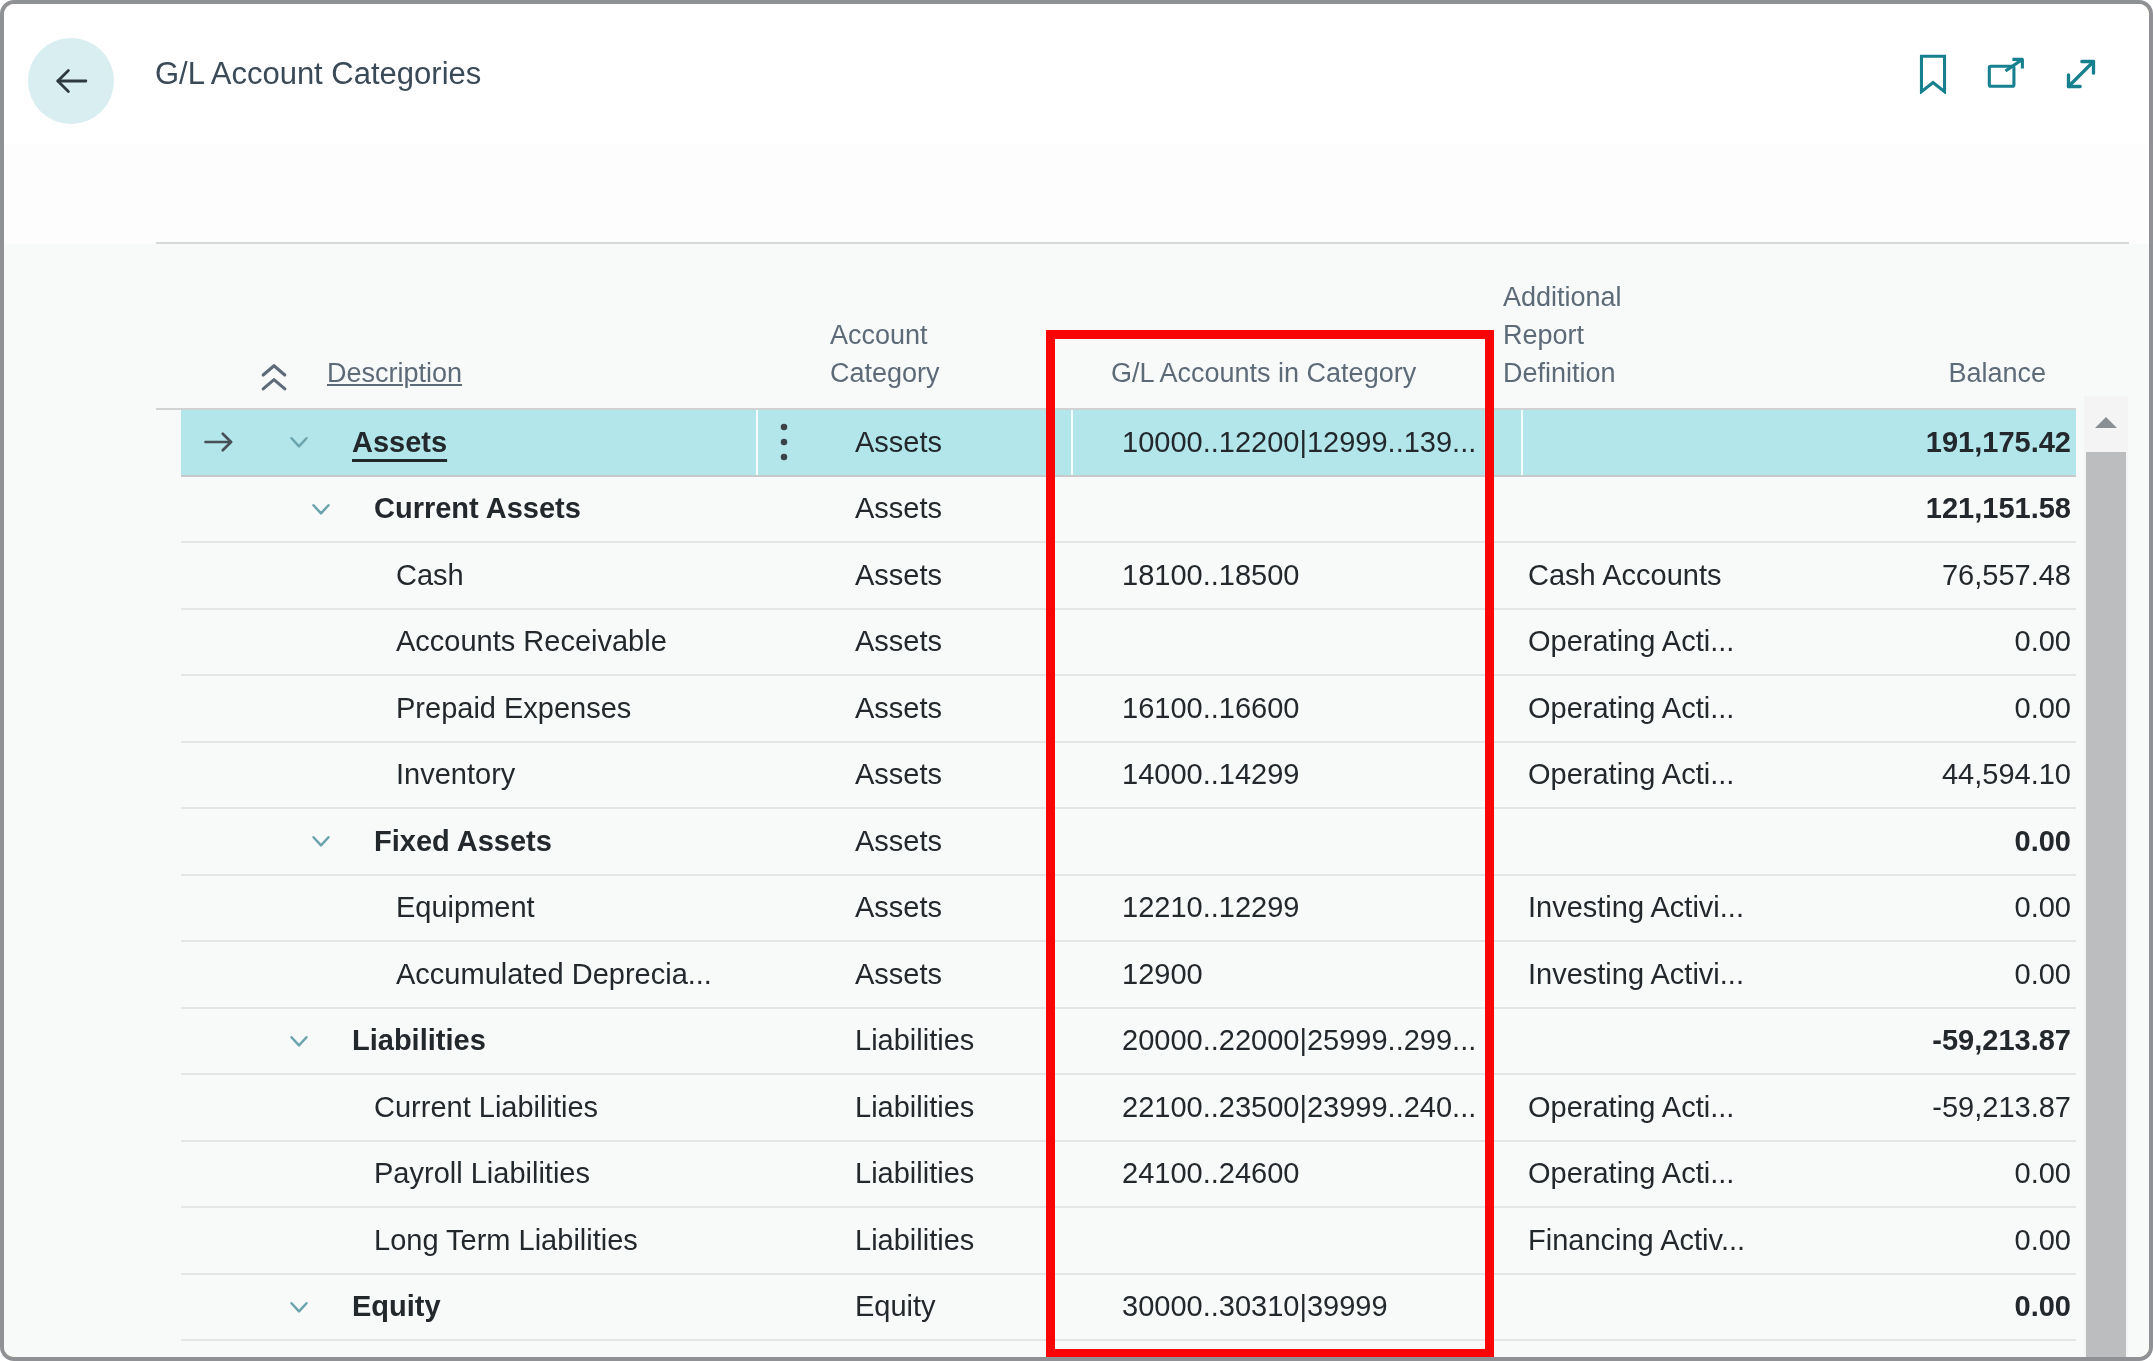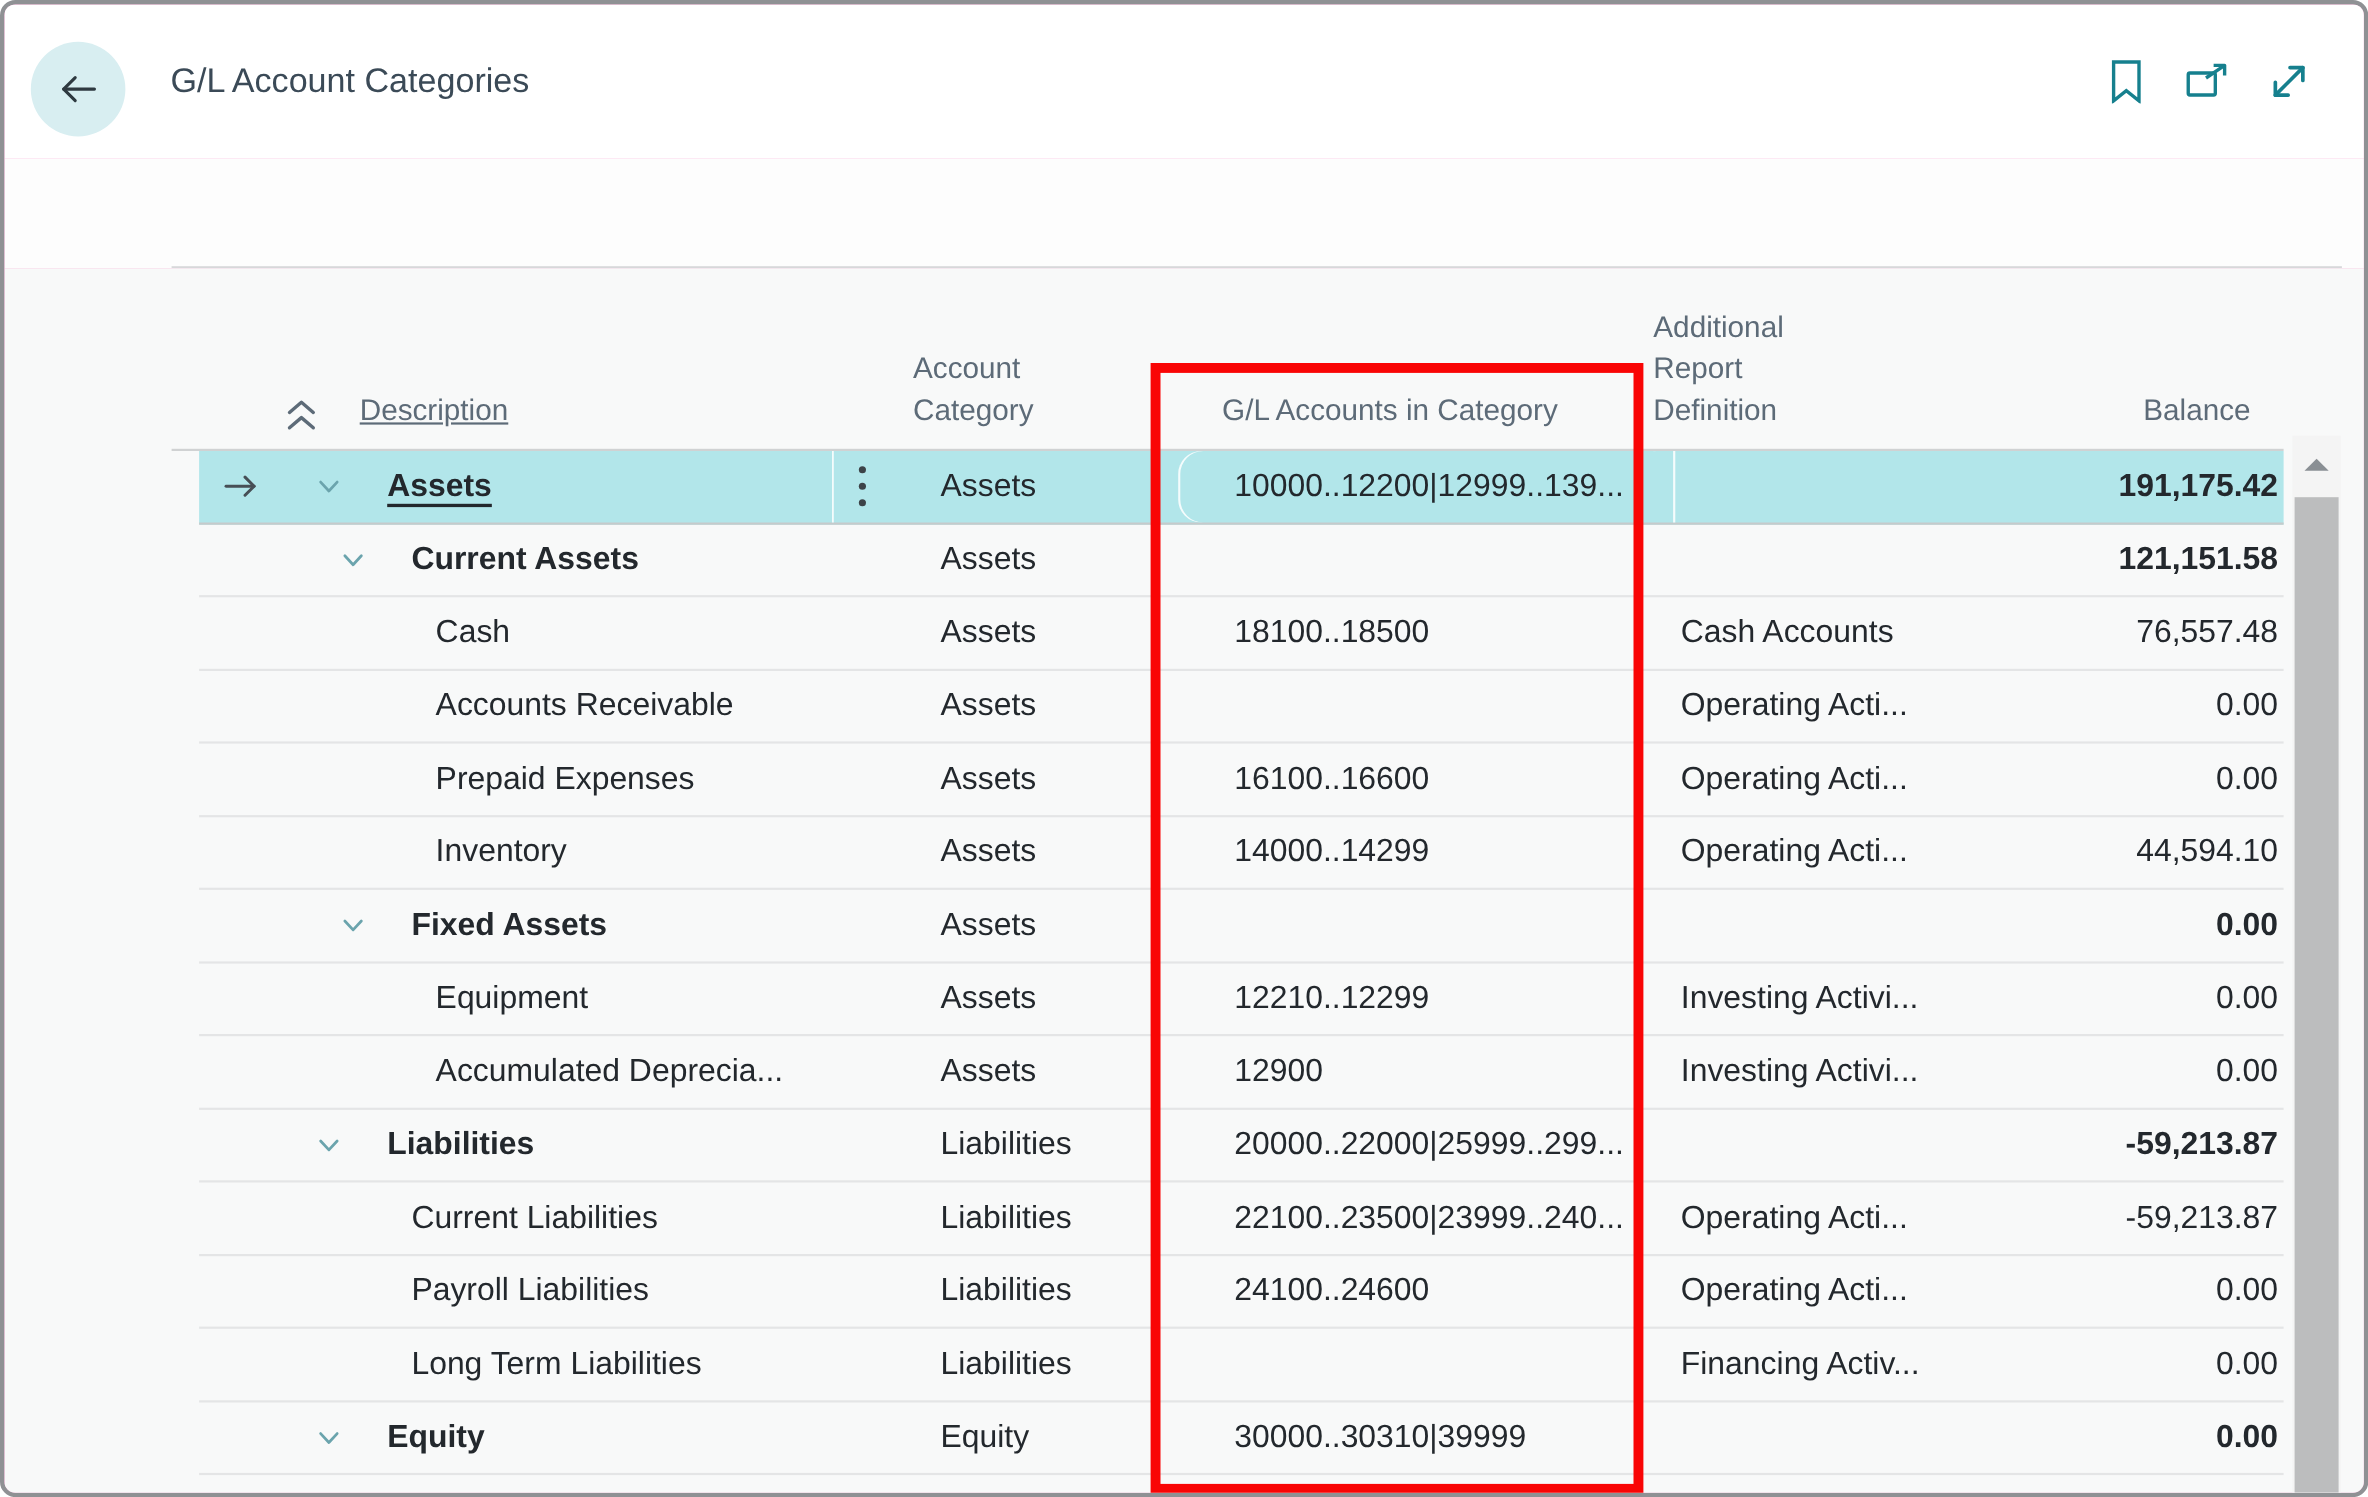--- a/index.html
+++ b/index.html
@@ -1,18 +1,18 @@
 <!DOCTYPE html>
 <html><head>
 <meta charset="utf-8">
 <style>
   * { margin:0; padding:0; box-sizing:border-box; }
   body { background:#ffffff; font-family:"Liberation Sans","DejaVu Sans",sans-serif; }
   .screen{ position:relative; width:2153px; height:1361px; border:4px solid #8f9194;
-           border-radius:14px; background:#f9a8d4; overflow:hidden; }
+           border-radius:14px; background:#fef9c3; overflow:hidden; }
 
   
   .titlebar{ position:absolute; left:0; top:0; width:100%; height:140px; background:#fff; }
   .back-btn{ position:absolute; left:24px; top:34px; width:86px; height:86px; border-radius:50%;
              background:#d8eef1; display:flex; align-items:center; justify-content:center; cursor:pointer; }
   .page-title{ position:absolute; left:151px; top:0; height:140px; display:flex; align-items:center;
                font-size:31px; color:#3b4a57; }
   .tb-icons{ position:absolute; right:48px; top:0; height:140px; display:flex; align-items:center; gap:34px; }
   .tb-icons .icn{ width:40px; height:40px; display:flex; align-items:center; justify-content:center; cursor:pointer; }
 
@@ -52,21 +52,21 @@
   .row .marker{ padding-left:20px; }
   .row .desc-text{ margin-left:calc(73px + var(--lvl)*22px); }
   .row.bold .desc-text, .row.bold .bal{ font-weight:700; }
   .row.selected .desc-text{ font-weight:700; text-decoration:underline; text-underline-offset:7px;
                             text-decoration-thickness:3px; }
   .row .chevron{ position:absolute; left:calc(103px + var(--lvl)*22px); top:50%; transform:translateY(-50%);
                  width:30px; height:30px; }
   .row .rowmenu{ position:absolute; left:596px; top:50%; transform:translateY(-50%); width:14px; height:44px;
                  display:flex; align-items:center; justify-content:center; }
   .row .cat{ padding-left:99px; }
-  .row .gl{ padding-left:51px;border-radius:21px; }
+  .row .gl{ padding-left:51px; }
   .row .add{ padding-left:7px; }
   .row .bal{ justify-content:flex-end; text-align:right; }
   .row.selected .cat, .row.selected .gl, .row.selected .add{ box-shadow:inset 2px 0 0 rgba(255,255,255,.85); }
 
   
   .vscroll{ position:absolute; left:2080px; top:392px; width:44px; height:961px; background:#f4f4f4; }
   .vscroll .up{ position:absolute; left:0; top:0; width:44px; height:52px; display:flex; align-items:center;
                 justify-content:center; cursor:pointer; }
   .vscroll .thumb{ position:absolute; left:2px; top:56px; width:40px; height:905px; background:#bcbdbe; cursor:pointer; }
 

